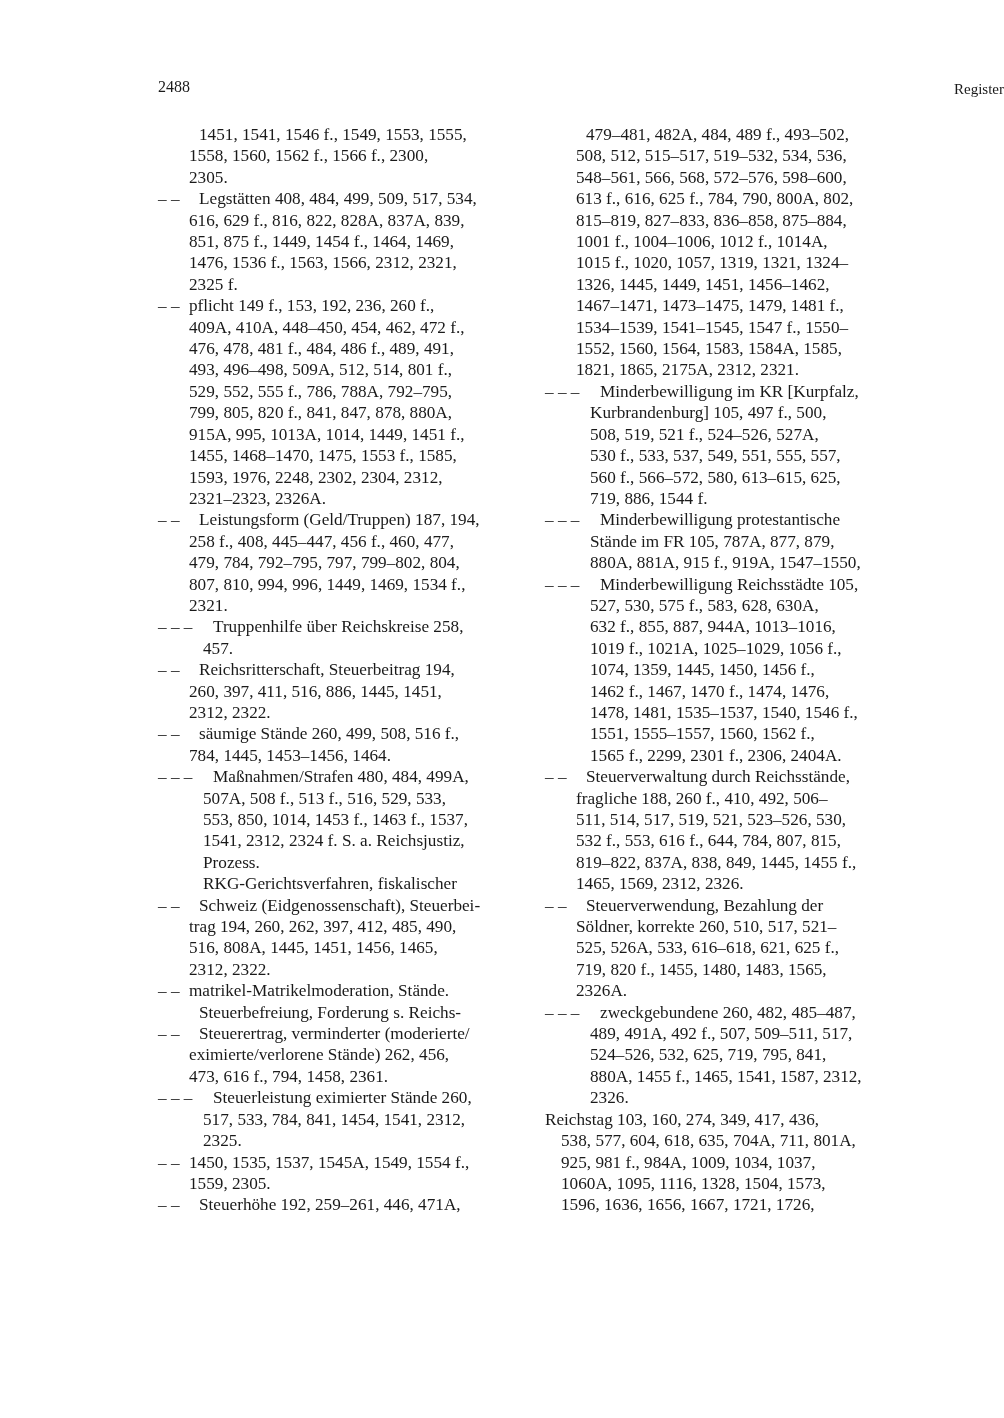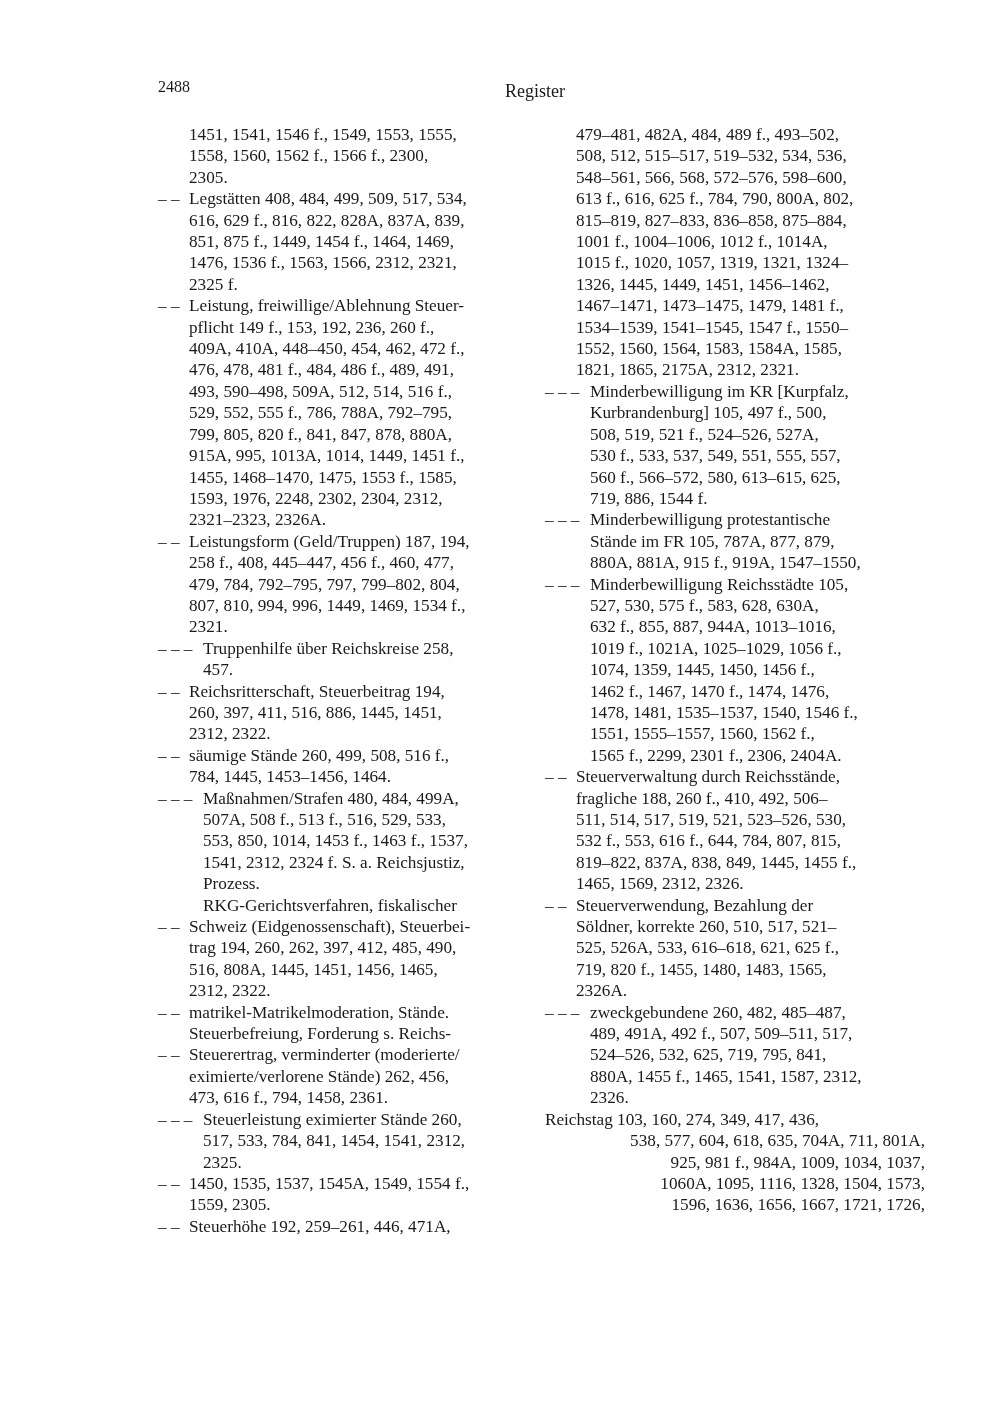--- a/index.html
+++ b/index.html
@@ -1,31 +1,31 @@
 <!DOCTYPE html>
 <html><head>
 <meta charset="utf-8">
 <style>
   html, body { margin: 0; padding: 0; background: #ffffff; }
   body { width: 1004px; height: 1418px; position: relative; overflow: hidden;
          font-family: "Liberation Serif", "DejaVu Serif", serif; color: #1a1a1a; }
   .page-number { position: absolute; left: 158px; top: 78px; font-size: 16px; }
-  .running-head { position: absolute; left: 0; width: 1004px; top: 81px; text-align: center; font-size: 18px; padding-left: 66px; box-sizing: border-box; }
+  .running-head { position: absolute; left: 0; width: 1004px; top: 81px; text-align: right; font-size: 15px; padding-left: 66px; box-sizing: border-box; }
   .column { position: absolute; top: 124px; width: 380px; font-size: 17.2px; line-height: 21.4px; }
   .col-left { left: 158px; }
   .col-right { left: 545px; }
   .entry { position: relative; }
   .entry .line { display: block; white-space: nowrap; }
   .entry.lvl0 { padding-left: 0; }
-  .entry.lvl0 .line.cont { padding-left: 16px; text-align: right; }
+  .entry.lvl0 .line.cont { padding-left: 16px; }
   .entry.lvl2 { padding-left: 31px; }
   .entry.lvl3 { padding-left: 45px; }
   .entry.cont-only.lvl2 { padding-left: 31px; }
   .dash { position: absolute; left: 0; top: 0; white-space: nowrap; letter-spacing: 0px; }
-  .entry.lvl2 .line.first, .entry.lvl3 .line.first { margin-left: 0; }
+  .entry.lvl2 .line.first, .entry.lvl3 .line.first { margin-left: 10px; }
   .entry.lvl2 .line.first { text-indent: 0; }
   .entry.lvl2 .dash + .line.first { }
 </style>
 </head>
 <body>
 
 <div class="page-number">2488</div>
 <div class="running-head">Register</div>
 
 <div class="column col-left" id="col-left">
@@ -37,25 +37,24 @@
     <div class="entry lvl2">
       <span class="dash">– –</span>
       <span class="line first">Legstätten  408, 484, 499, 509, 517, 534,</span>
       <span class="line cont">616, 629 f., 816, 822, 828A, 837A, 839,</span>
       <span class="line cont">851, 875 f., 1449, 1454 f., 1464, 1469,</span>
       <span class="line cont">1476, 1536 f., 1563, 1566, 2312, 2321,</span>
       <span class="line cont">2325 f.</span>
     </div>
     <div class="entry lvl2">
       <span class="dash">– –</span>
-      <span class="line first">Leistung, freiwillige/Ablehnung Steuer-</span>
       <span class="line cont">pflicht  149 f., 153, 192, 236, 260 f.,</span>
       <span class="line cont">409A, 410A, 448–450, 454, 462, 472 f.,</span>
       <span class="line cont">476, 478, 481 f., 484, 486 f., 489, 491,</span>
-      <span class="line cont">493, 590–498, 509A, 512, 514, 516 f.,</span>
+      <span class="line cont">493, 496–498, 509A, 512, 514, 801 f.,</span>
       <span class="line cont">529, 552, 555 f., 786, 788A, 792–795,</span>
       <span class="line cont">799, 805, 820 f., 841, 847, 878, 880A,</span>
       <span class="line cont">915A, 995, 1013A, 1014, 1449, 1451 f.,</span>
       <span class="line cont">1455, 1468–1470, 1475, 1553 f., 1585,</span>
       <span class="line cont">1593, 1976, 2248, 2302, 2304, 2312,</span>
       <span class="line cont">2321–2323, 2326A.</span>
     </div>
     <div class="entry lvl2">
       <span class="dash">– –</span>
       <span class="line first">Leistungsform (Geld/Truppen)  187, 194,</span>

